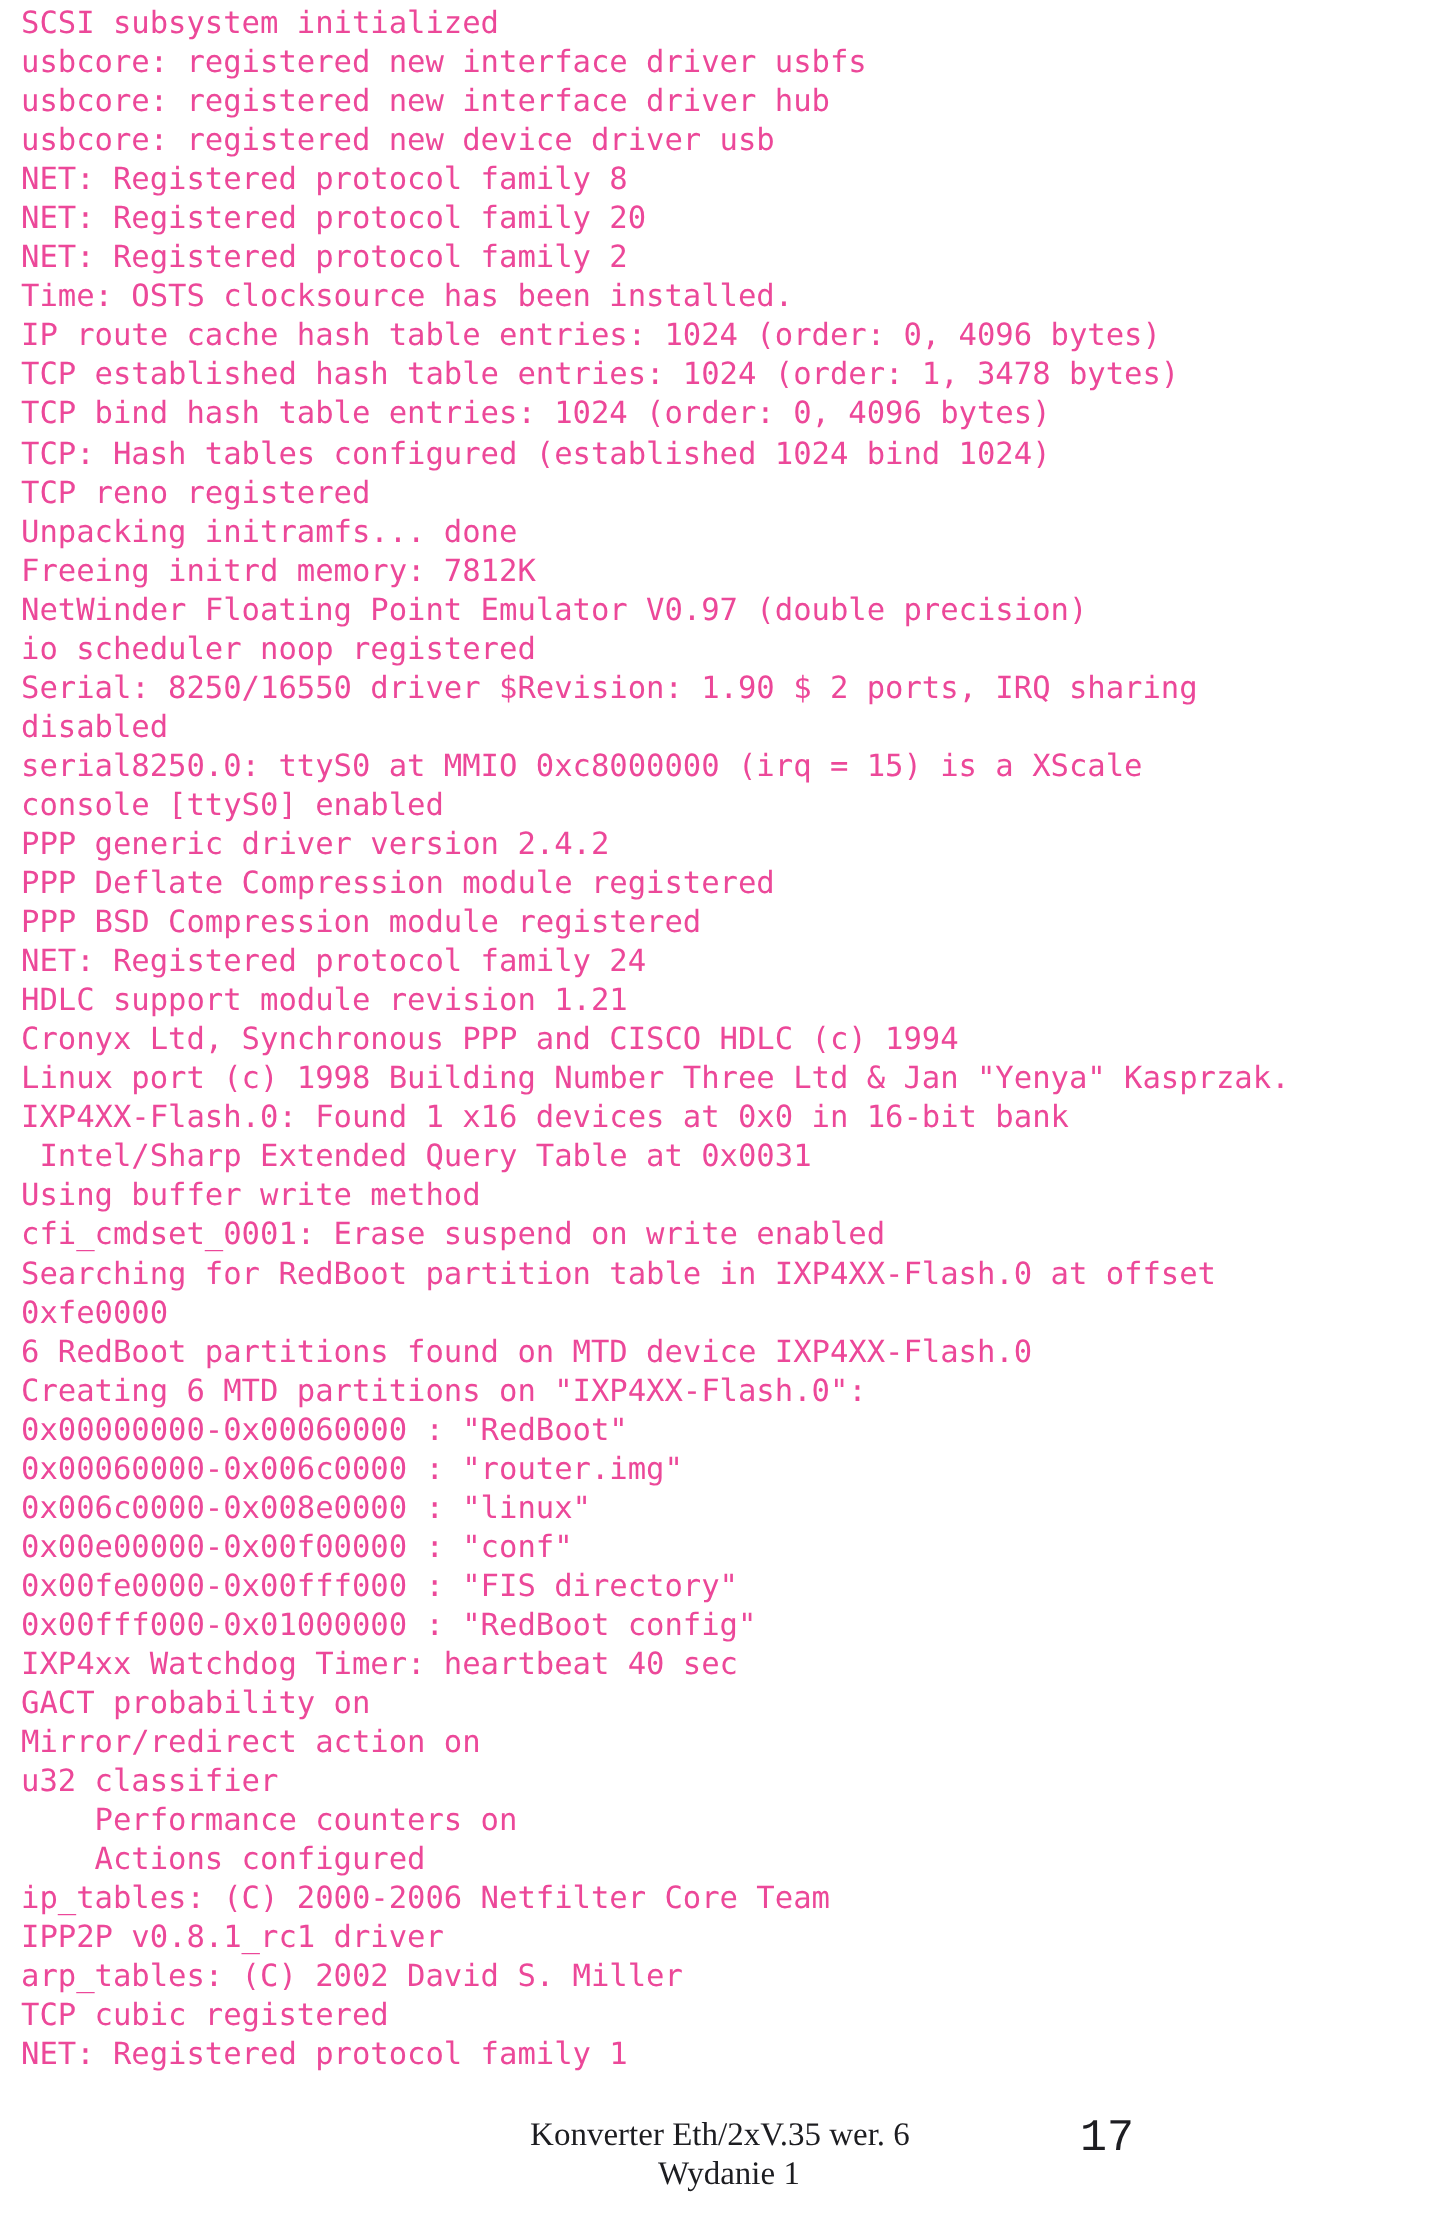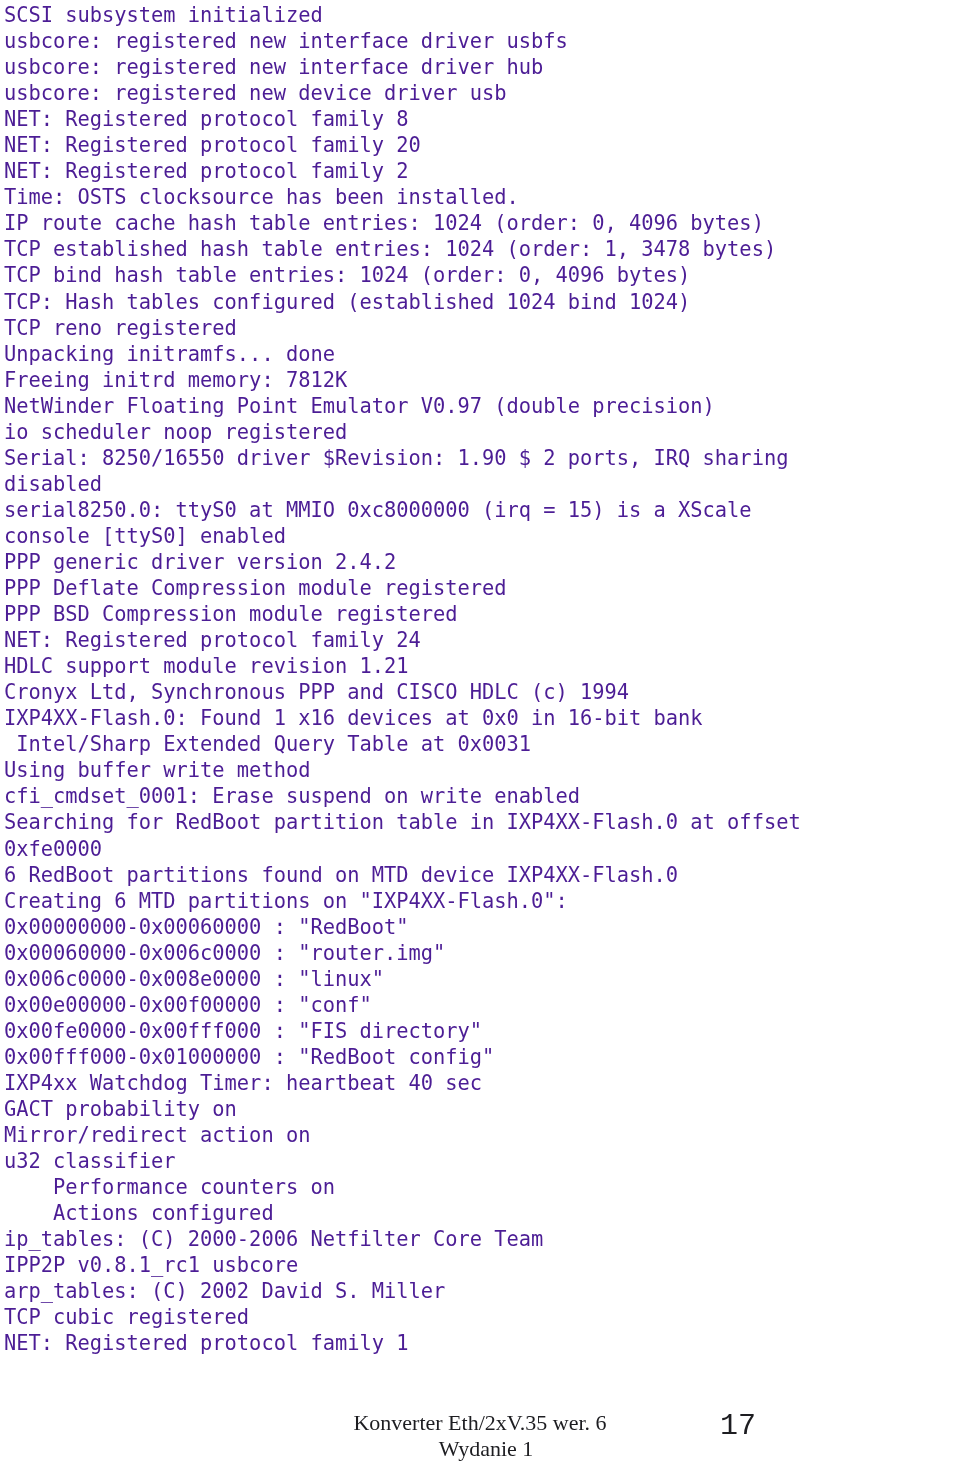--- a/index.html
+++ b/index.html
@@ -20,23 +20,23 @@
     left: 0;
     top: 0;
     width: 960px;
     padding-top: 2px;
   }
 
   .log-line {
     font-family: "DejaVu Sans Mono", monospace;
     font-size: 20.4px;
     line-height: 26.05px;
-    color: #4c1d95;
+    color: #ec4899;
     white-space: pre;
-    padding-left: 4px;
+    padding-left: 14px;
     letter-spacing: -0.02px;
     -webkit-font-smoothing: none;
   }
 
   #page-footer {
     position: absolute;
     left: 0;
     bottom: 0;
     width: 772px;
     height: 80px;
@@ -92,20 +92,21 @@
     <div class="log-line">Serial: 8250/16550 driver $Revision: 1.90 $ 2 ports, IRQ sharing</div>
     <div class="log-line">disabled</div>
     <div class="log-line">serial8250.0: ttyS0 at MMIO 0xc8000000 (irq = 15) is a XScale</div>
     <div class="log-line">console [ttyS0] enabled</div>
     <div class="log-line">PPP generic driver version 2.4.2</div>
     <div class="log-line">PPP Deflate Compression module registered</div>
     <div class="log-line">PPP BSD Compression module registered</div>
     <div class="log-line">NET: Registered protocol family 24</div>
     <div class="log-line">HDLC support module revision 1.21</div>
     <div class="log-line">Cronyx Ltd, Synchronous PPP and CISCO HDLC (c) 1994</div>
+    <div class="log-line">Linux port (c) 1998 Building Number Three Ltd &amp; Jan "Yenya" Kasprzak.</div>
     <div class="log-line">IXP4XX-Flash.0: Found 1 x16 devices at 0x0 in 16-bit bank</div>
     <div class="log-line"> Intel/Sharp Extended Query Table at 0x0031</div>
     <div class="log-line">Using buffer write method</div>
     <div class="log-line">cfi_cmdset_0001: Erase suspend on write enabled</div>
     <div class="log-line">Searching for RedBoot partition table in IXP4XX-Flash.0 at offset</div>
     <div class="log-line">0xfe0000</div>
     <div class="log-line">6 RedBoot partitions found on MTD device IXP4XX-Flash.0</div>
     <div class="log-line">Creating 6 MTD partitions on "IXP4XX-Flash.0":</div>
     <div class="log-line">0x00000000-0x00060000 : "RedBoot"</div>
     <div class="log-line">0x00060000-0x006c0000 : "router.img"</div>
@@ -113,21 +114,21 @@
     <div class="log-line">0x00e00000-0x00f00000 : "conf"</div>
     <div class="log-line">0x00fe0000-0x00fff000 : "FIS directory"</div>
     <div class="log-line">0x00fff000-0x01000000 : "RedBoot config"</div>
     <div class="log-line">IXP4xx Watchdog Timer: heartbeat 40 sec</div>
     <div class="log-line">GACT probability on</div>
     <div class="log-line">Mirror/redirect action on</div>
     <div class="log-line">u32 classifier</div>
     <div class="log-line">    Performance counters on</div>
     <div class="log-line">    Actions configured</div>
     <div class="log-line">ip_tables: (C) 2000-2006 Netfilter Core Team</div>
-    <div class="log-line">IPP2P v0.8.1_rc1 usbcore</div>
+    <div class="log-line">IPP2P v0.8.1_rc1 driver</div>
     <div class="log-line">arp_tables: (C) 2002 David S. Miller</div>
     <div class="log-line">TCP cubic registered</div>
     <div class="log-line">NET: Registered protocol family 1</div>
   </div>
 
 <div id="page-footer">
   <div class="footer-center">
     <span>Konverter Eth/2xV.35 wer. 6</span>
     <span class="line2">Wydanie 1</span>
   </div>

